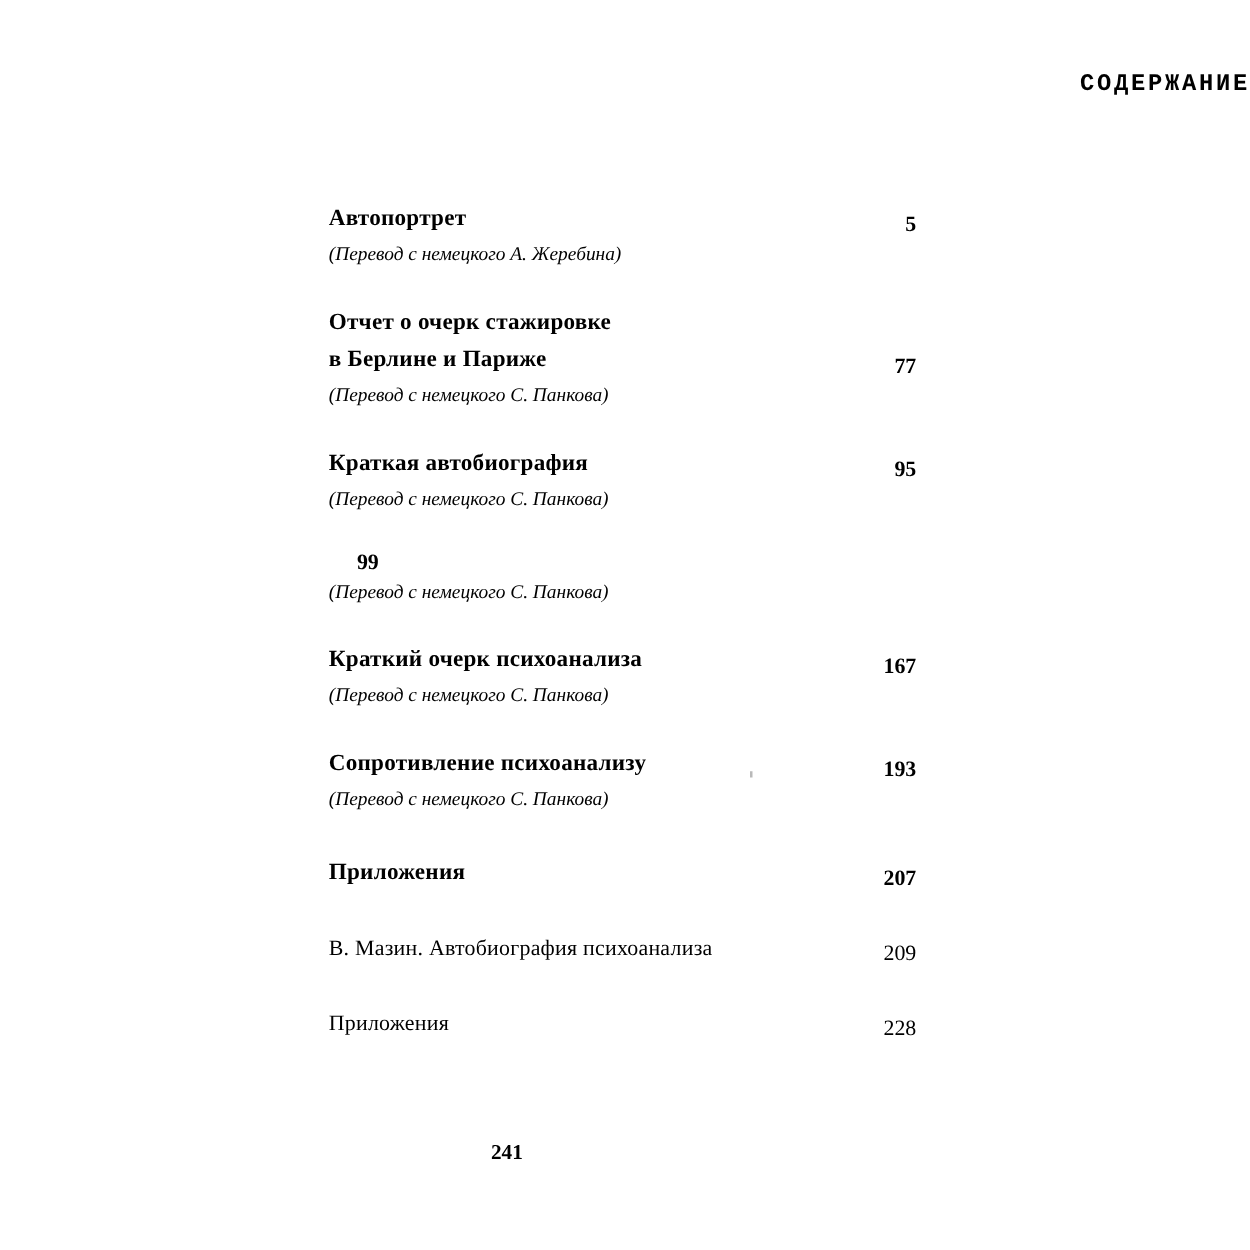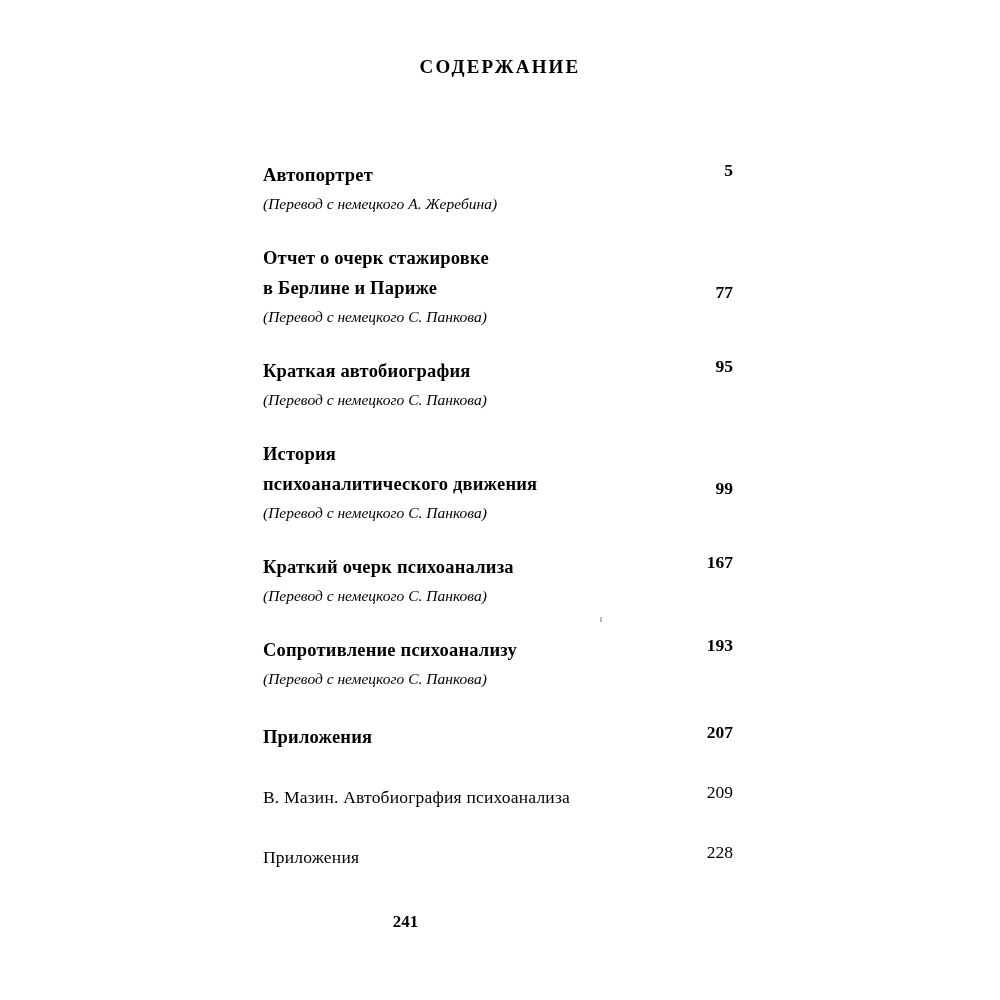--- a/index.html
+++ b/index.html
@@ -26,41 +26,41 @@
     top: 0;
     width: 1000px;
     height: 1000px;
   }
 
   .toc-title {
     position: absolute;
     top: 56px;
     left: 0;
     width: 1000px;
-    text-align: center;
+    text-align: right;
     font-size: 19px;
     font-weight: bold;
     letter-spacing: 2.2px;
-    font-family: Liberation Serif, serif;
+    font-family: Liberation Mono, monospace;
   }
 
   .toc-list {
     position: absolute;
     left: 263px;
     top: 160px;
     width: 470px;
   }
 
   .entry {
     margin-bottom: 18px;
   }
 
   .entry-row {
     display: flex;
-    align-items: flex-start;
+    align-items: flex-end;
     justify-content: space-between;
   }
 
   .entry-title {
     font-size: 18.5px;
     font-weight: bold;
     line-height: 30px;
     letter-spacing: 0.2px;
     max-width: 400px;
   }
@@ -153,24 +153,20 @@
       <div class="entry gap-lg">
         <div class="entry-row">
           <div class="entry-title">Краткая автобиография</div>
           <div class="entry-page">95</div>
         </div>
         <div class="entry-sub">(Перевод с немецкого С. Панкова)</div>
       </div>
 
       <div class="entry gap-lg two-line">
         <div class="entry-row">
-          <div class="entry-title">
-            <span>История</span>
-            <span class="line2">психоаналитического движения</span>
-          </div>
           <div class="entry-page">99</div>
         </div>
         <div class="entry-sub">(Перевод с немецкого С. Панкова)</div>
       </div>
 
       <div class="entry gap-lg">
         <div class="entry-row">
           <div class="entry-title">Краткий очерк психоанализа</div>
           <div class="entry-page">167</div>
         </div>

